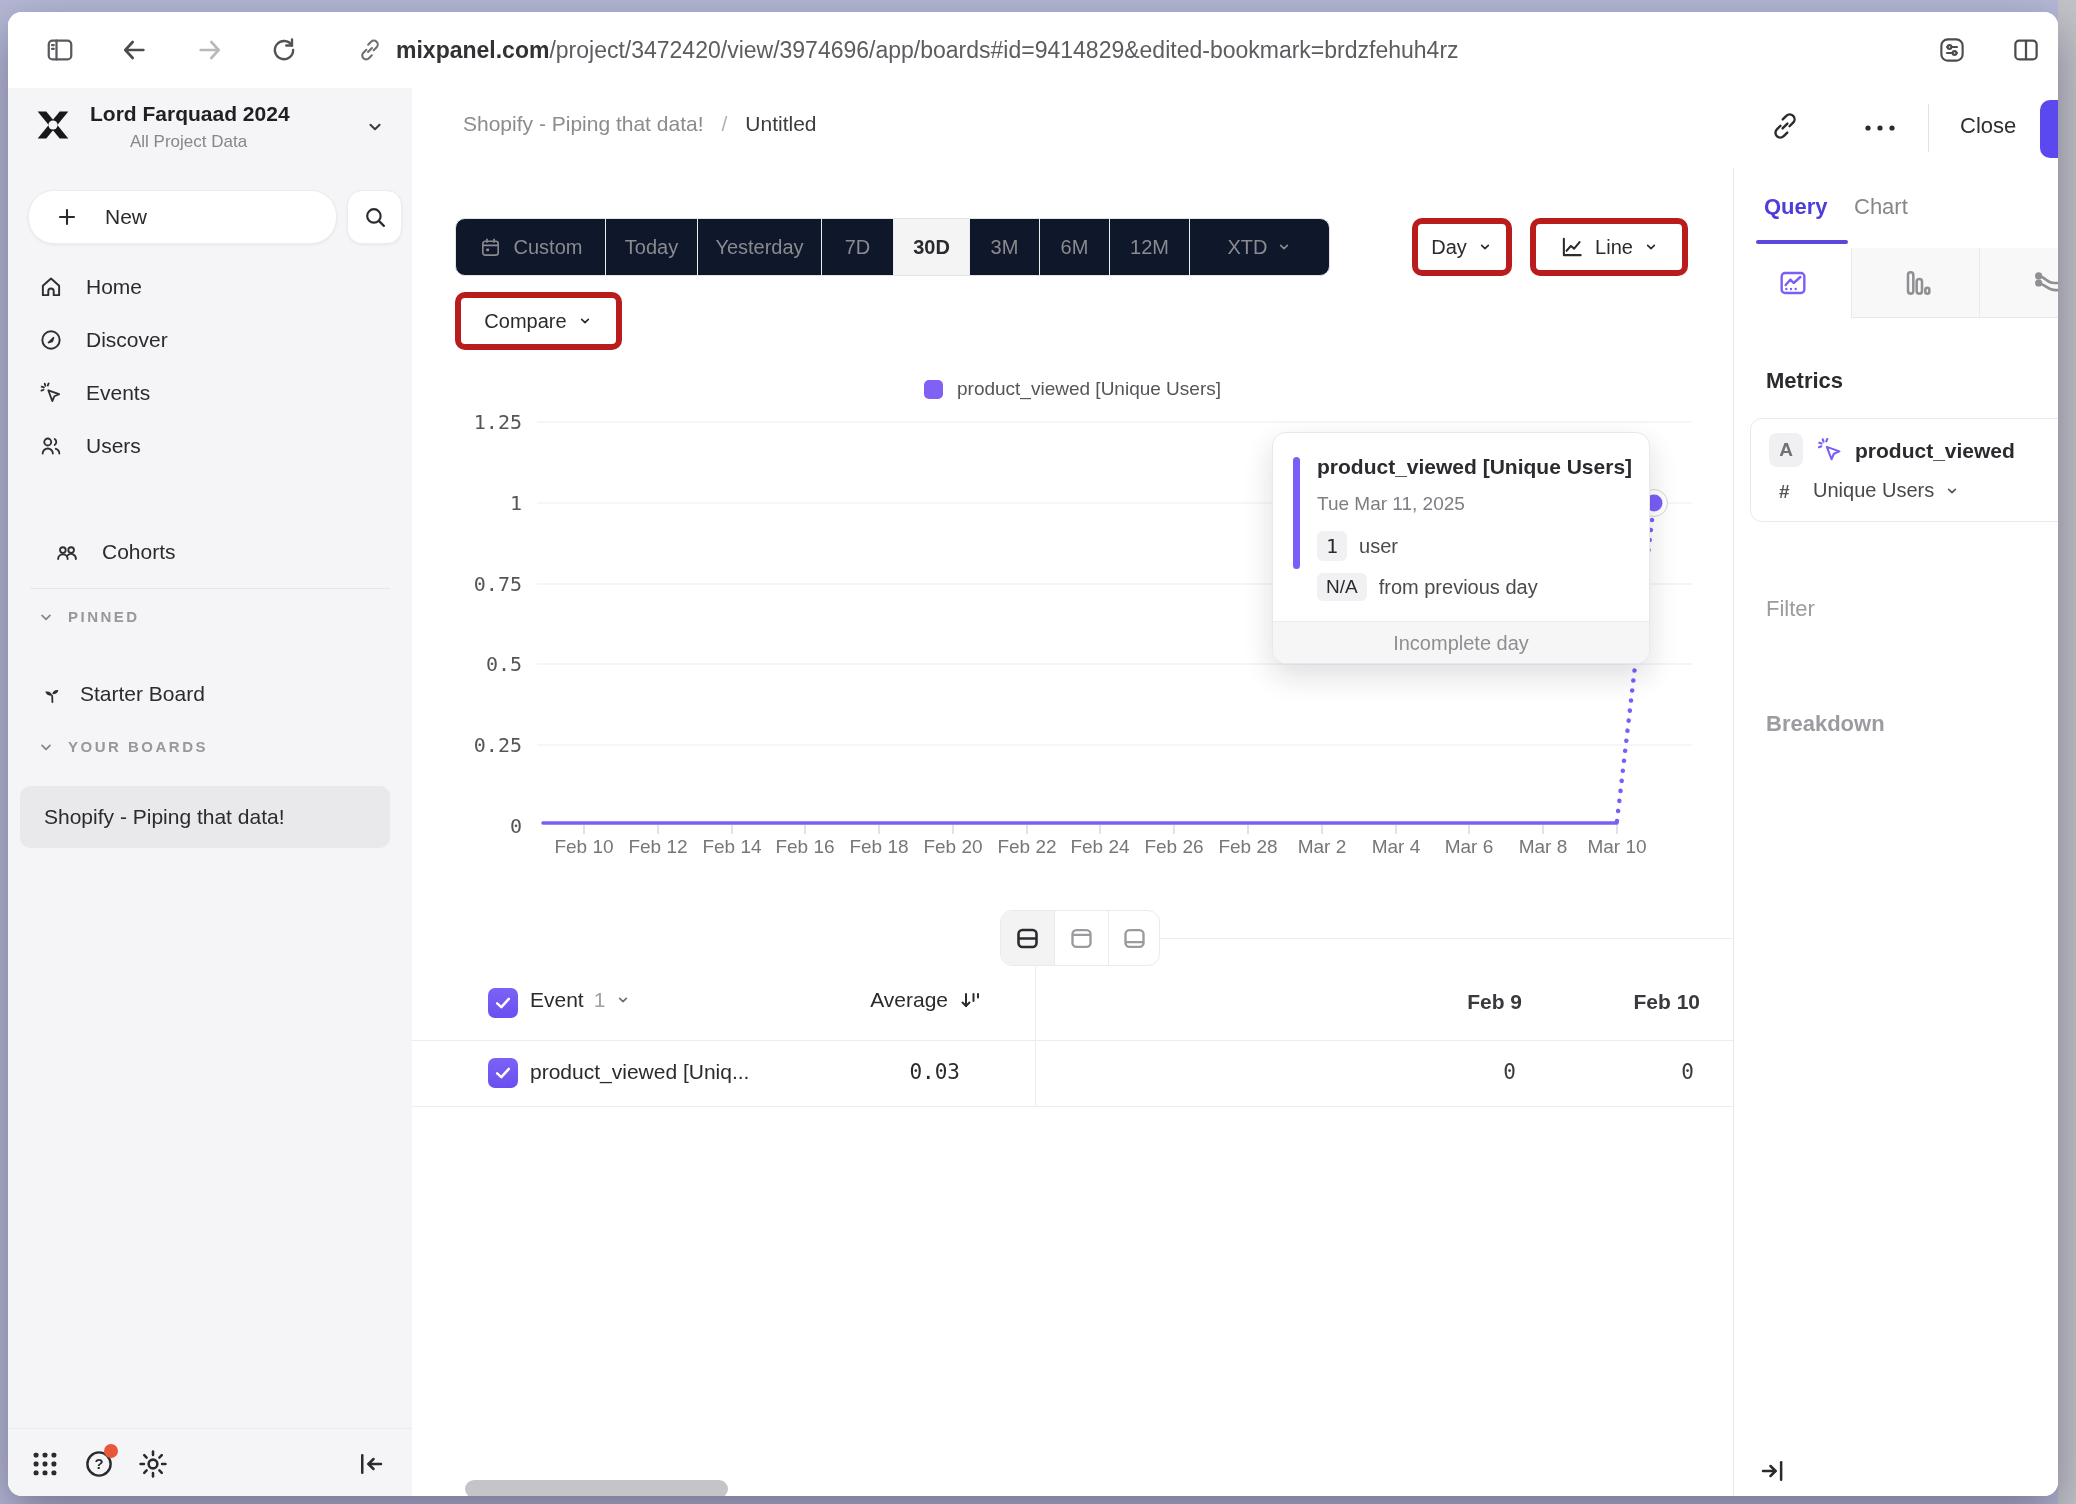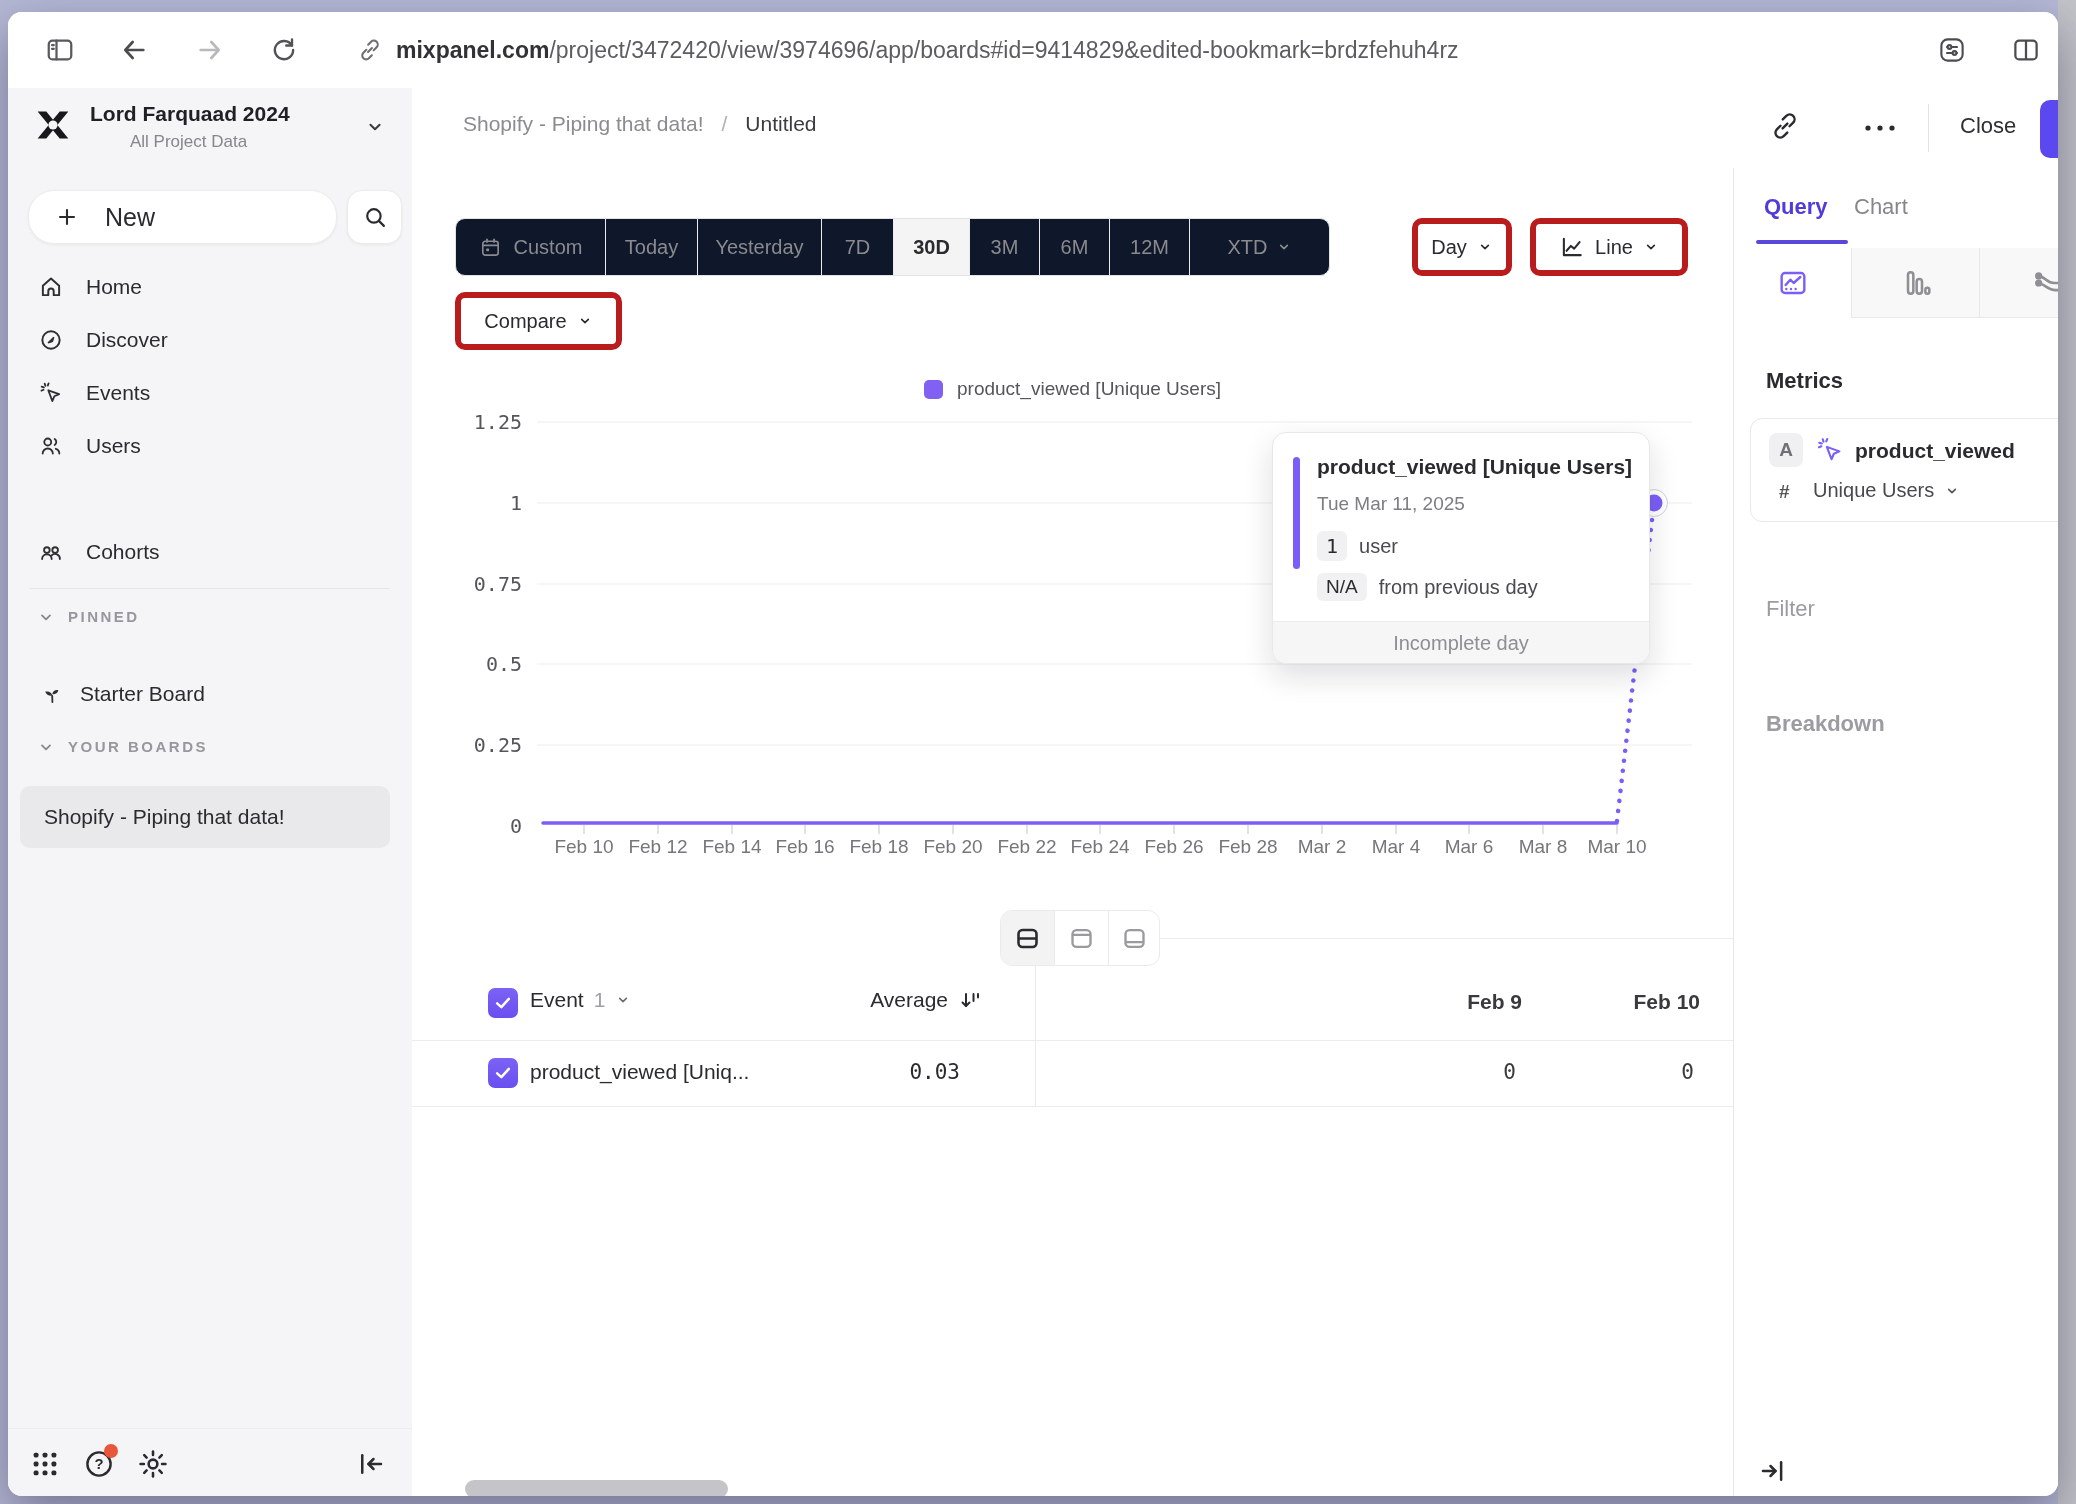--- a/index.html
+++ b/index.html
@@ -118,21 +118,21 @@
           </svg>
       </div>
 
       <div class="pillbtn" style="left:20px;top:102px;width:307px;height:52px;border-radius:26px;">
         <span style="margin-left:26px;color:#2b2b2f;">
           <svg width="24" height="24" viewBox="0 0 24 24" fill="none" stroke="currentColor" stroke-width="2.1" stroke-linecap="round">
               <line x1="12" y1="5" x2="12" y2="19"></line>
               <line x1="5" y1="12" x2="19" y2="12"></line>
             </svg>
         </span>
-        <span style="margin-left:26px;font-size:25px;color:#2b2b2f;font-weight:500;">New</span>
+        <span style="margin-left:26px;font-size:21px;color:#2b2b2f;font-weight:500;">New</span>
       </div>
       <div class="pillbtn" style="left:339px;top:102px;width:53px;height:52px;border-radius:15px;justify-content:center;">
         <span style="color:#2b2b2f;">
           <svg width="26" height="26" viewBox="0 0 24 24" fill="none" stroke="currentColor" stroke-width="2" stroke-linecap="round">
               <circle cx="11" cy="11" r="6.2"></circle>
               <line x1="15.8" y1="15.8" x2="20.2" y2="20.2"></line>
             </svg>
         </span>
       </div>
 
@@ -169,21 +169,21 @@
         <span class="nicon">
             <svg width="26" height="26" viewBox="0 0 24 24" fill="none" stroke="currentColor" stroke-width="1.7" stroke-linecap="round">
               <circle cx="9" cy="8.3" r="3.2"></circle>
               <path d="M4.3 19 a4.7 4.7 0 0 1 9.4 0"></path>
               <path d="M15.4 5.6 a3.2 3.2 0 0 1 0 5.4"></path>
               <path d="M16.4 14.6 a4.7 4.7 0 0 1 3.3 4.4"></path>
             </svg>
           </span>
         <span>Users</span>
       </div>
-      <div class="navitem" style="top:437px;">
+      <div class="navitem" style="top:437px;padding-left:16px;">
         <span class="nicon">
             <svg width="26" height="26" viewBox="0 0 24 24" fill="none" stroke="currentColor" stroke-width="1.7" stroke-linecap="round">
               <circle cx="8.2" cy="10.2" r="2.6"></circle>
               <circle cx="15.8" cy="10.2" r="2.6"></circle>
               <path d="M3.8 18.5 a4.4 4.4 0 0 1 8.8 0"></path>
               <path d="M12.6 15.2 a4.4 4.4 0 0 1 7.6 3.3"></path>
             </svg>
           </span>
         <span>Cohorts</span>
       </div>

